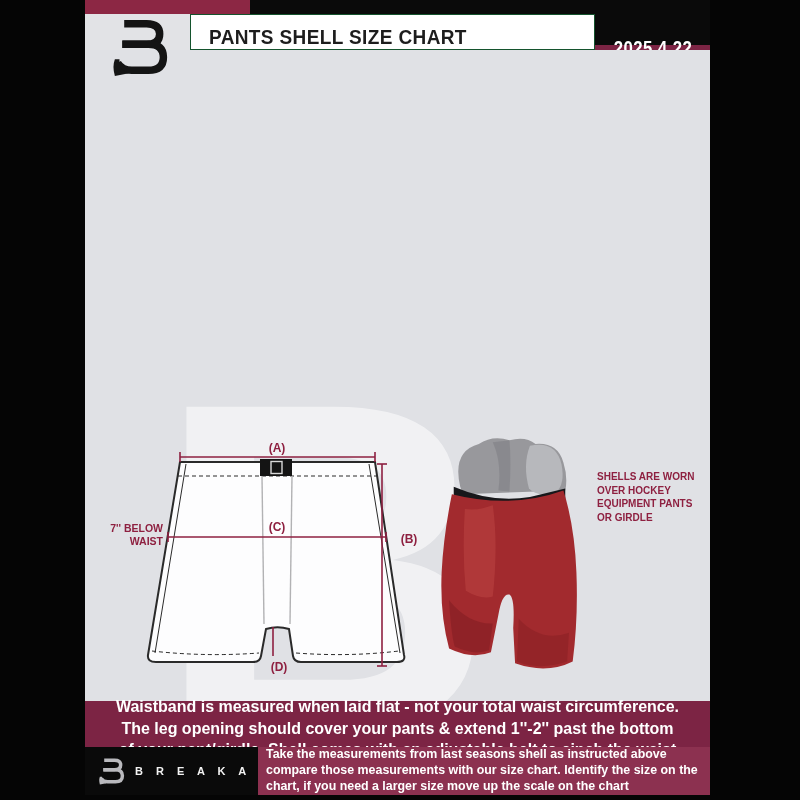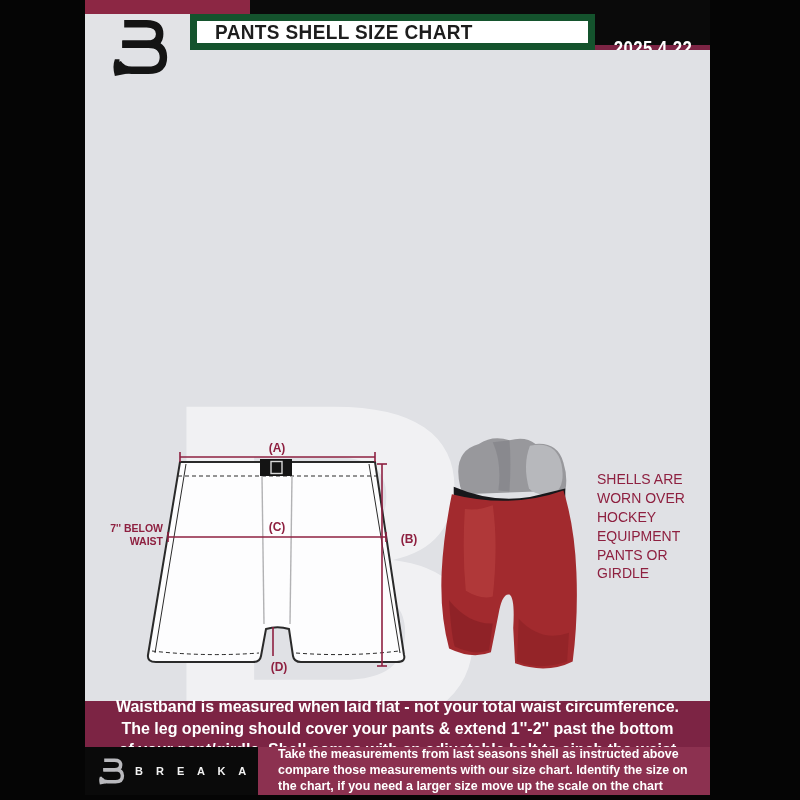--- a/index.html
+++ b/index.html
@@ -9,54 +9,54 @@
     -webkit-font-smoothing:antialiased;
   }
   .page{width:625px;height:800px;margin-left:85px;display:flex;flex-direction:column;}
 
   
   .top-strip{height:14px;display:flex;flex:0 0 auto;}
   .strip-maroon{width:165px;background:var(--maroon-strip,#8c2744);}
   .strip-black{flex:1;background:#0a0a0a;}
   .header-row{height:36px;display:flex;flex:0 0 auto;background:#0a0a0a;position:relative;}
   .logo-zone{width:105px;background:#e2e3e6;}
-  .title-box{width:405px;background:#ffffff;border:7px solid #14532d;box-sizing:border-box;
-    display:flex;align-items:flex-start;padding-left:18px;}
+  .title-box{width:405px;background:#ffffff;border:1px solid #14532d;box-sizing:border-box;
+    display:flex;align-items:flex-end;padding-left:18px;}
   .title-box .t{font-size:20px;font-weight:bold;color:#1d1d1d;letter-spacing:.4px;
     display:inline-block;transform:scaleX(.95);transform-origin:left center;white-space:nowrap;}
   .date-box{flex:1;background:var(--maroon,#7c2444);display:flex;align-items:center;justify-content:center;margin-top:31px;}
   .date-box .t{color:#fff;font-weight:bold;font-size:21px;display:inline-block;
     transform:scaleX(.8);letter-spacing:.5px;}
   .logo-mark{position:absolute;left:28px;top:2px;width:56px;height:62px;color:#141414;z-index:5;}
 
   
   .main{flex:0 0 auto;height:697px;background:var(--page-bg,#e0e1e5);position:relative;overflow:hidden;}
   .watermark{position:absolute;right:-70px;top:330px;font-size:470px;line-height:.8;
     font-weight:bold;color:rgba(255,255,255,.55);z-index:0;user-select:none;}
   .main>*{position:relative;z-index:1;}
 
   
   .diagram-area{height:275px;position:relative;}
   .shorts-svg{position:absolute;left:0;top:0;}
   .pants-svg{position:absolute;left:352px;top:6px;}
   .pants-caption{position:absolute;left:512px;top:44px;width:112px;
-    color:var(--maroon-line,#8e2040);font-weight:normal;font-size:14px;line-height:1.35;}
+    color:var(--maroon-line,#8e2040);font-weight:bold;font-size:10px;line-height:1.35;}
 
   
   .info-banner{height:56px;background:var(--maroon,#7c2444);color:#fff;box-sizing:border-box;
     display:flex;align-items:center;justify-content:center;text-align:center;padding:3px 30px 4px;}
   .info-banner .t{font-size:16px;font-weight:bold;line-height:1.34;}
 
   
   .footer-row{height:48px;display:flex;flex:0 0 auto;}
   .footer-brand{width:173px;background:#0a0a0a;display:flex;align-items:center;padding-left:14px;box-sizing:border-box;}
   .footer-logo{width:26px;height:30px;color:#b9b9bd;margin-right:10px;flex:0 0 auto;}
   .footer-brand .t{color:#f2f2f2;font-size:11px;font-weight:bold;letter-spacing:5px;white-space:nowrap;}
   .footer-note{flex:1;background:var(--maroon-footer,#8c3150);color:#fff;box-sizing:border-box;
-    padding:4px 10px 4px 20px;display:flex;align-items:center;}
+    padding:4px 10px 4px 8px;display:flex;align-items:center;}
   .footer-note .t{font-size:12.4px;font-weight:bold;line-height:1.28;}
 
   svg text{font-family:"Liberation Sans",sans-serif;}
   .measure-label{font-size:12px;font-weight:bold;fill:var(--maroon-line,#8e2040);}
   .note-label{font-size:10.5px;font-weight:bold;fill:var(--maroon-line,#8e2040);}
 </style>
 </head>
 <body>
 
 <div class="page">

